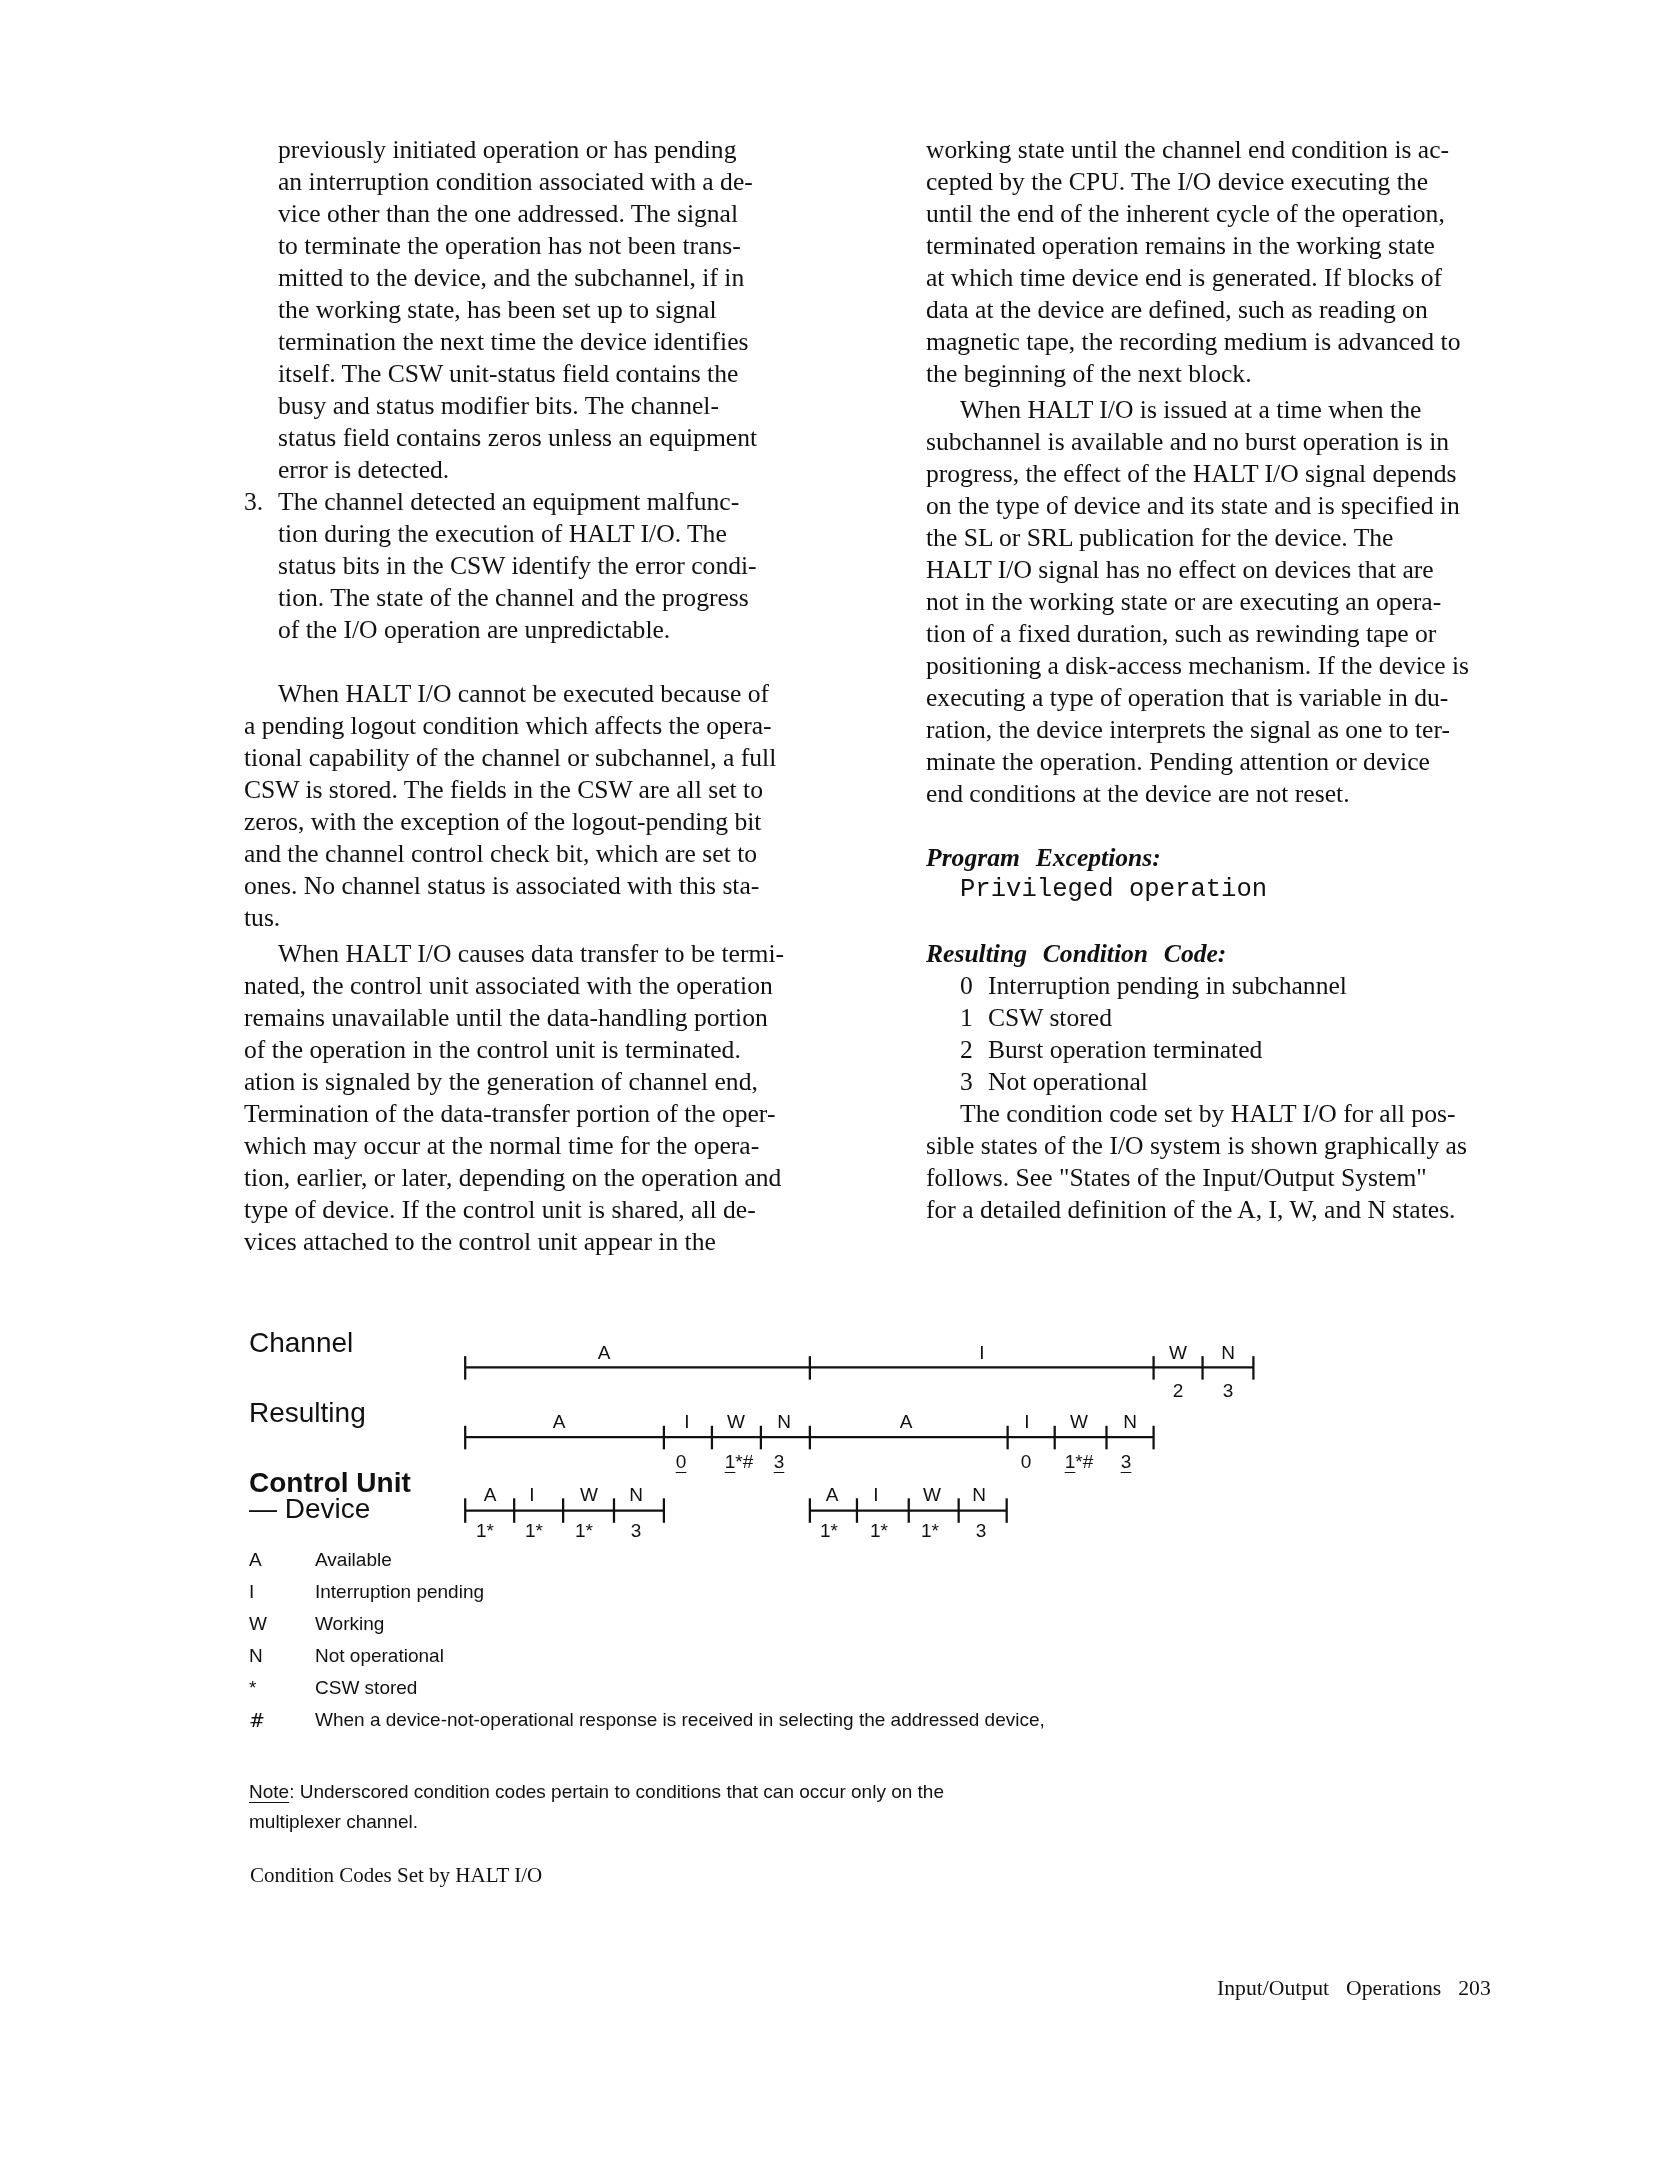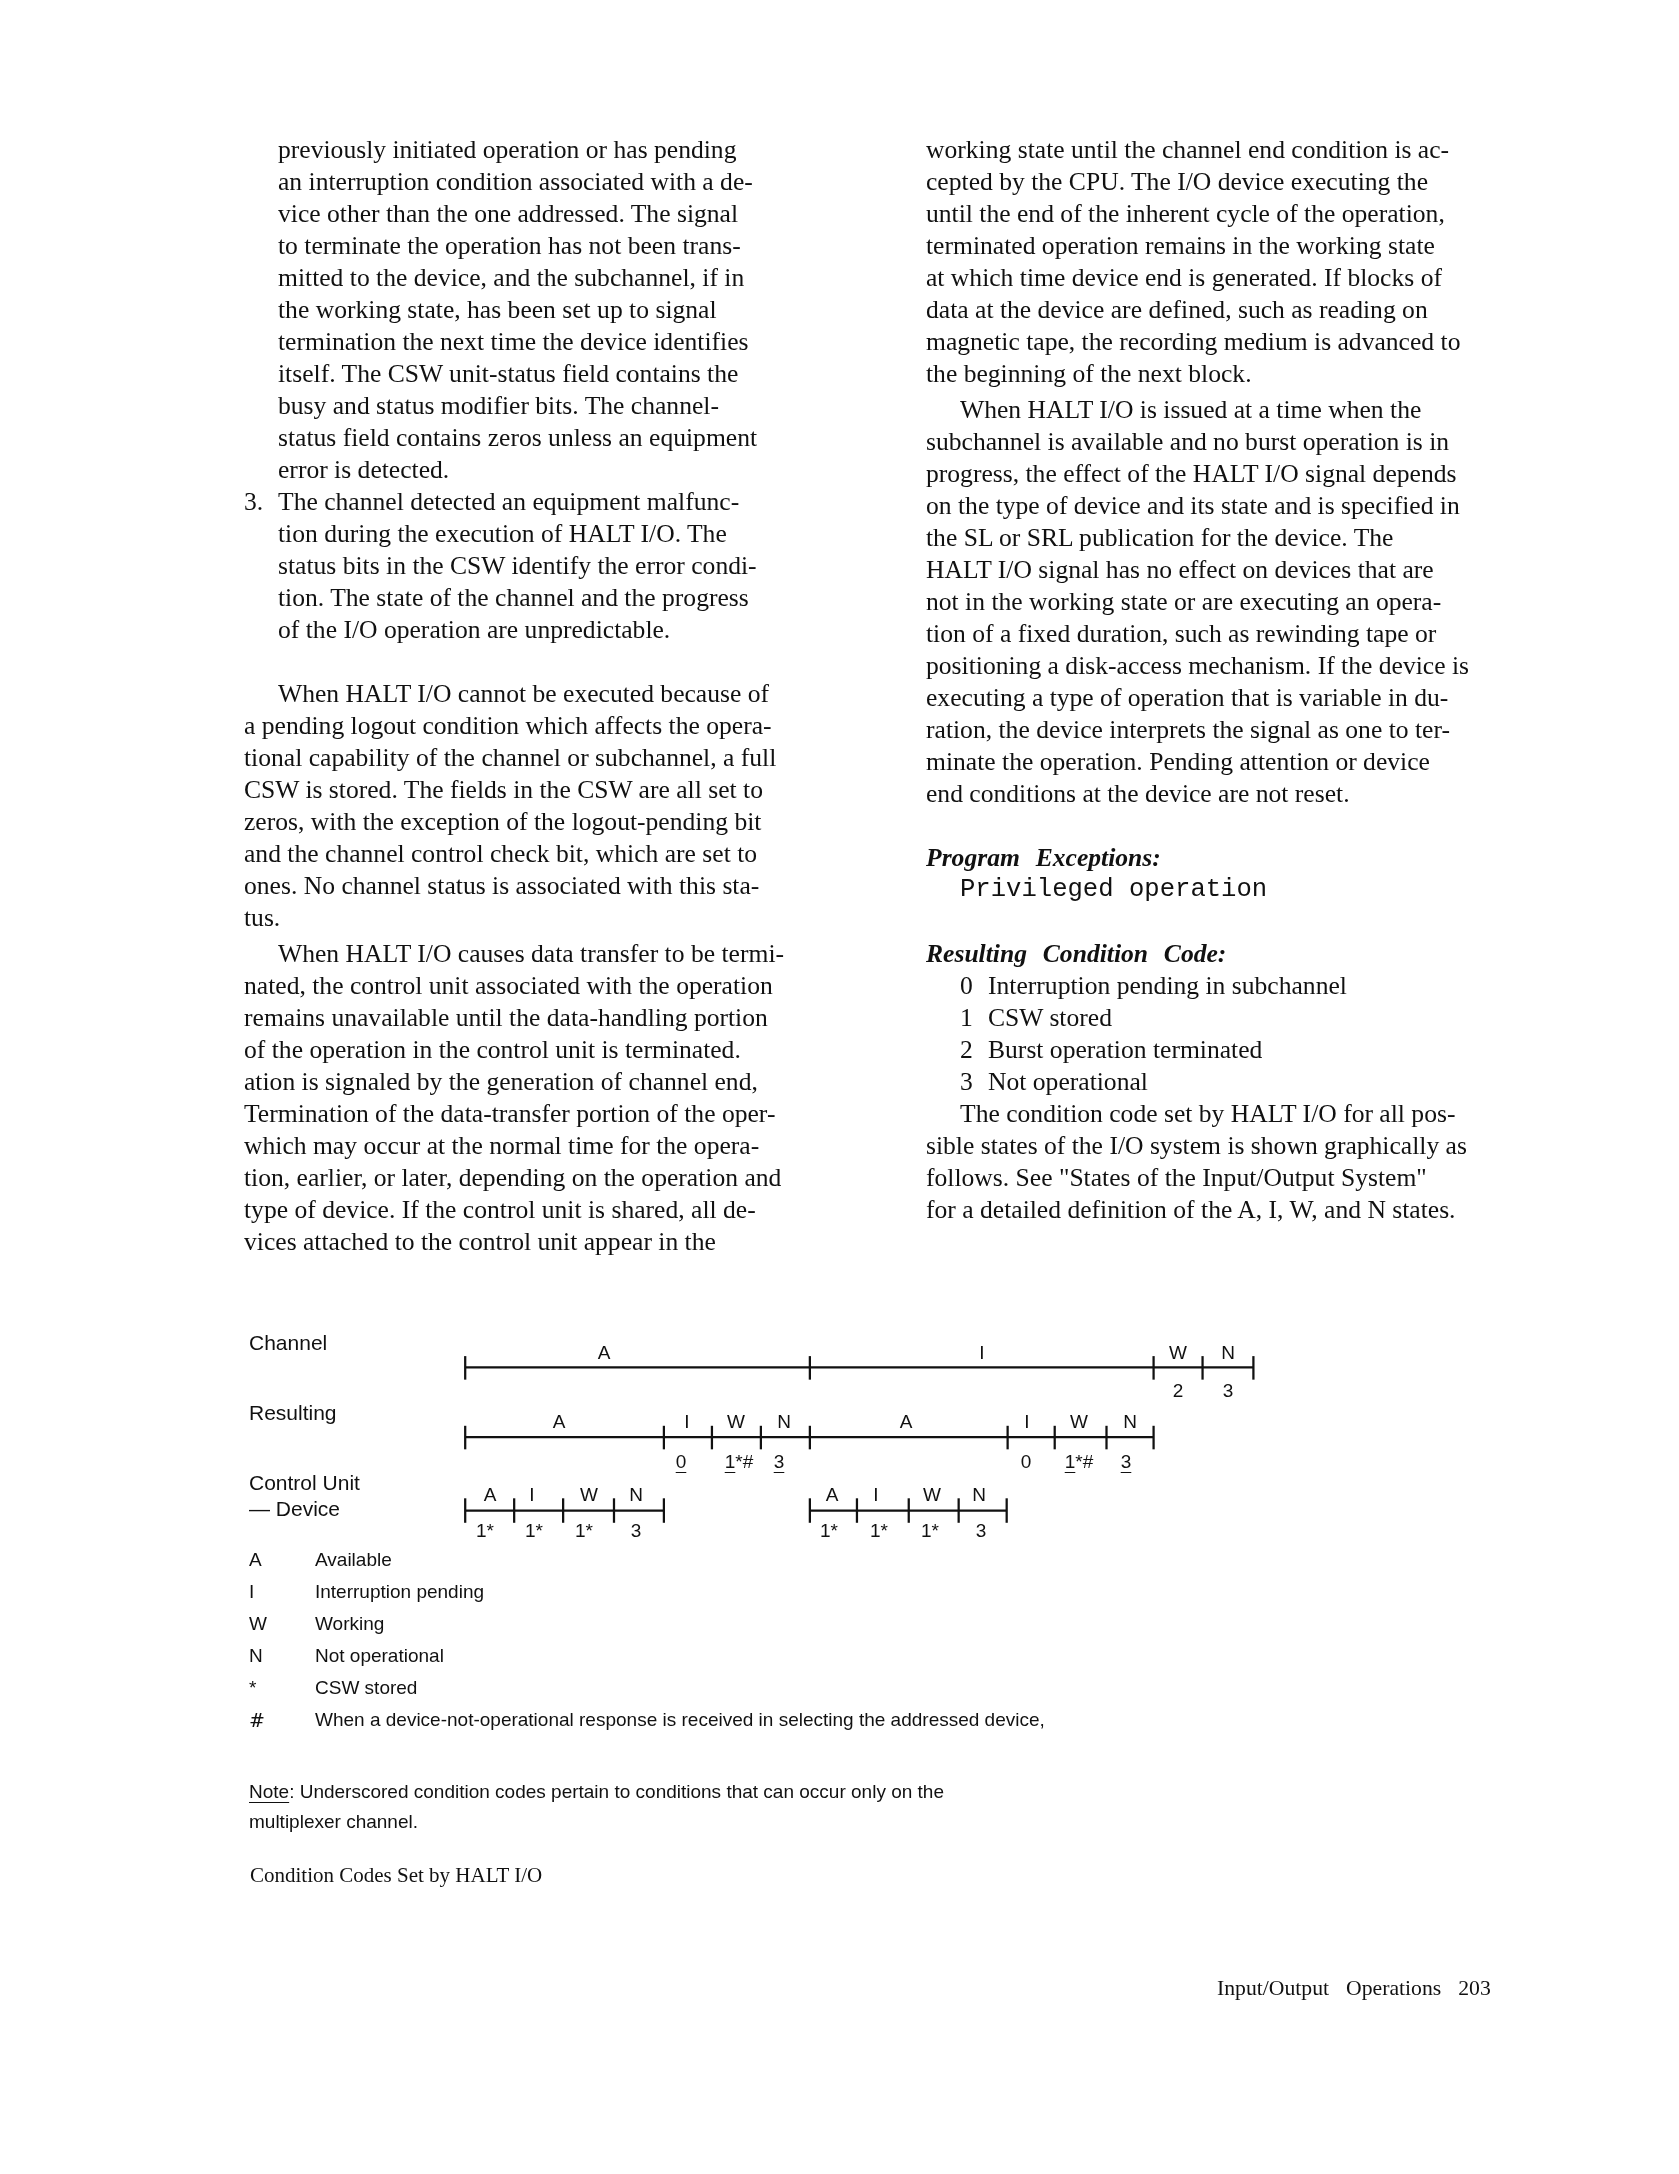--- a/index.html
+++ b/index.html
@@ -12,21 +12,21 @@
   .col p { margin: 0; }
   .spacer-sm { height: 3.8px; }
   .spacer-lg { height: 32px; }
   .head-it { font-weight: bold; font-style: italic; word-spacing: 9.4px; }
   .cc-row { display: flex; padding-left: 13px; }
   .cc-row .cc-code { width: 28px; }
   .line { display: block; white-space: nowrap; }
 
   
   .diagram { position: absolute; left: 0; top: 0; width: 1680px; height: 1601px; pointer-events: none; }
-  .dlabel { position: absolute; font-size: 21px; line-height: 24.5px; }
+  .dlabel { position: absolute; font-size: 28px; line-height: 24.5px; }
   .seg-label { position: absolute; font-size: 19px; line-height: 21px; transform: translateX(-50%); }
   .code-label { position: absolute; font-size: 19px; line-height: 21px; transform: translateX(-50%); }
   .code-label .u { text-decoration: underline; text-underline-offset: 3.8px; }
 
   
   .legend { position: absolute; left: 249px; top: 1544px; font-size: 19px; line-height: 32px; }
   .legend-row { display: flex; }
   .legend-key { width: 66px; }
   .legend-val { width: 847px; }
   .legend-val .cont { display: block; }
@@ -178,21 +178,21 @@
       <line x1="860" y1="1591" x2="860" y2="1617"></line>
       <line x1="910" y1="1591" x2="910" y2="1617"></line>
       <line x1="965" y1="1591" x2="965" y2="1617"></line>
       <line x1="1018" y1="1591" x2="1018" y2="1617"></line>
       <line x1="1069" y1="1591" x2="1069" y2="1617"></line>
     </g>
   </svg>
 
   <div class="dlabel" style="left:249px; top:1331px;">Channel</div>
   <div class="dlabel" style="left:249px; top:1401px;">Resulting</div>
-  <div class="dlabel" style="left:249px; top:1471px;">Control Unit</div>
+  <div class="dlabel" style="left:249px; top:1471px;font-weight:bold;">Control Unit</div>
   <div class="dlabel" style="left:249px; top:1497px;">— Device</div>
 
   <div class="seg-label" style="left:604px; top:1342px;">A</div>
   <div class="seg-label" style="left:982px; top:1342px;">I</div>
   <div class="seg-label" style="left:1178px; top:1342px;">W</div>
   <div class="seg-label" style="left:1228px; top:1342px;">N</div>
   <div class="code-label" style="left:1178px; top:1380px;">2</div>
   <div class="code-label" style="left:1228px; top:1380px;">3</div>
 
   <div class="seg-label" style="left:559px; top:1411px;">A</div>

